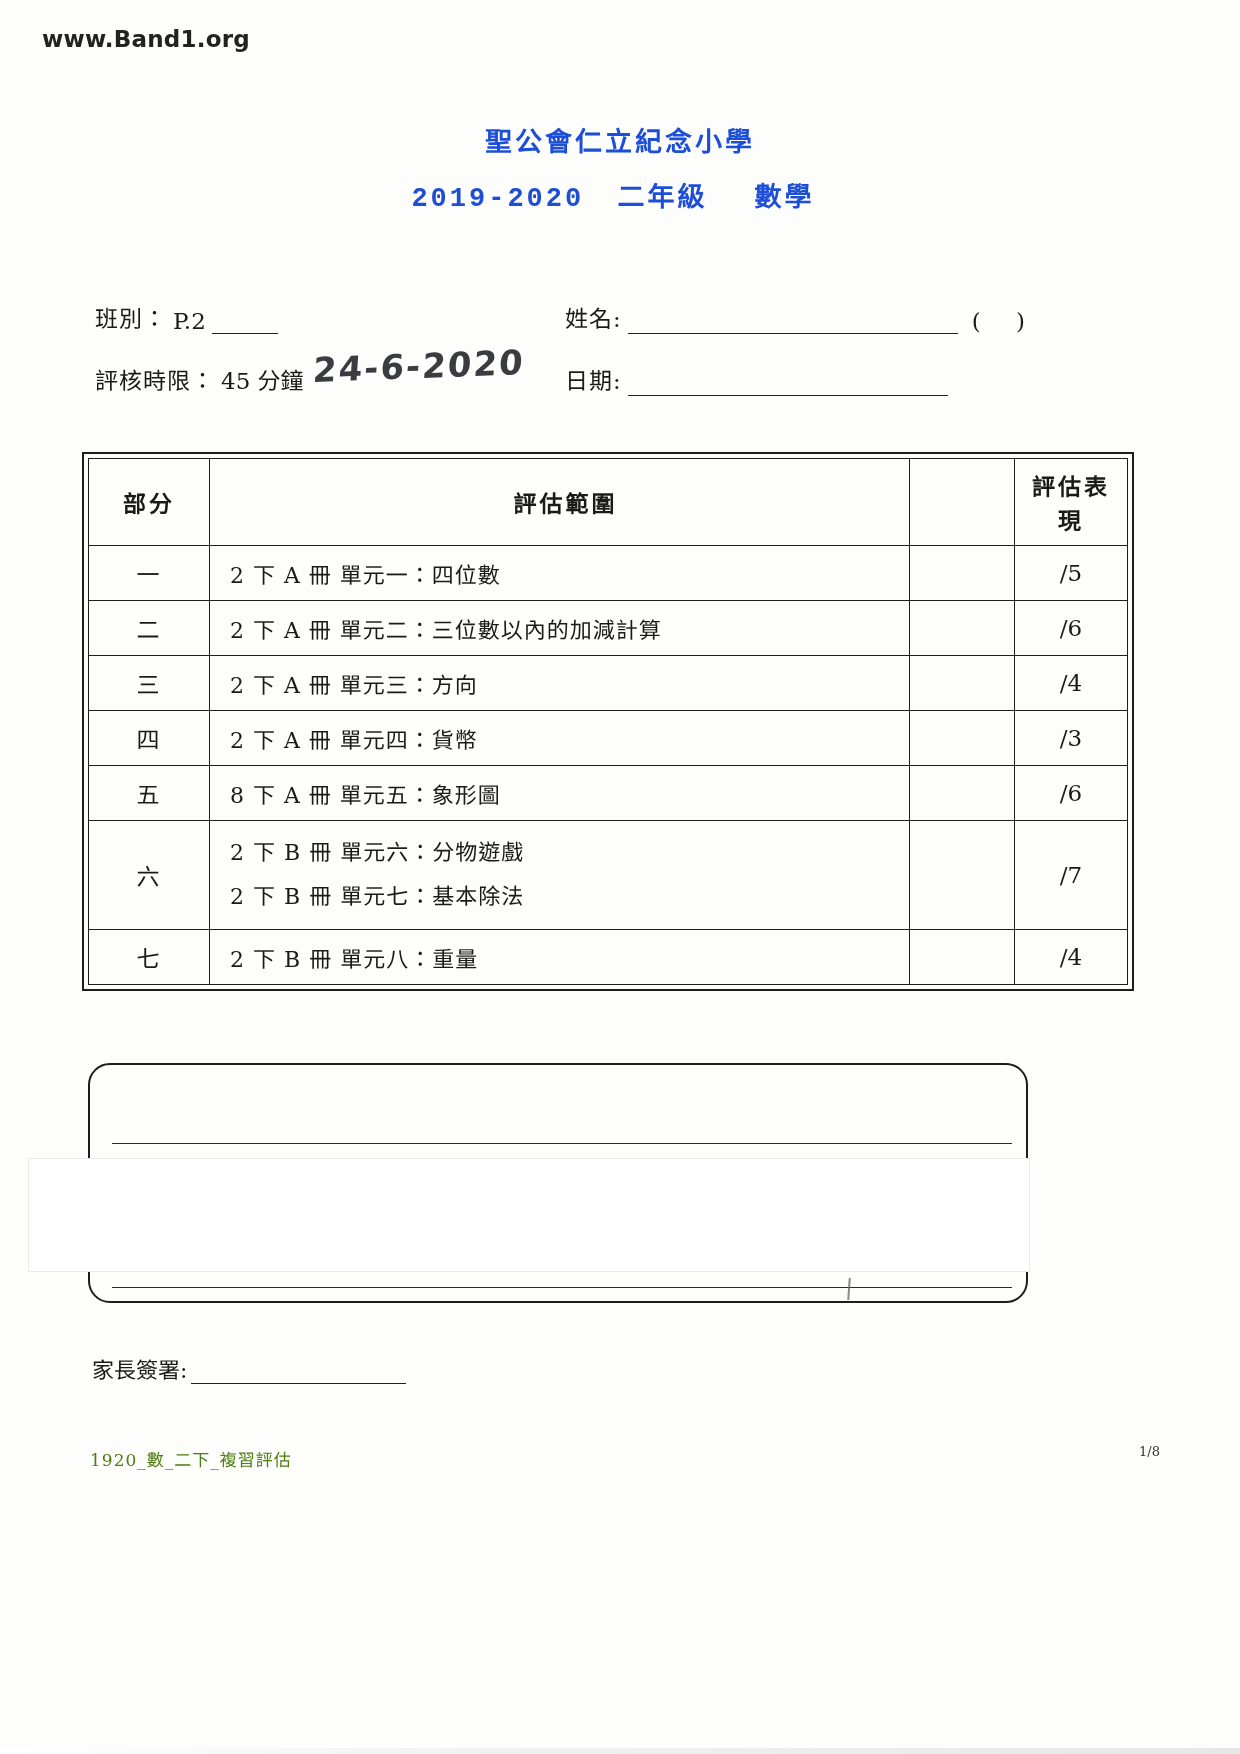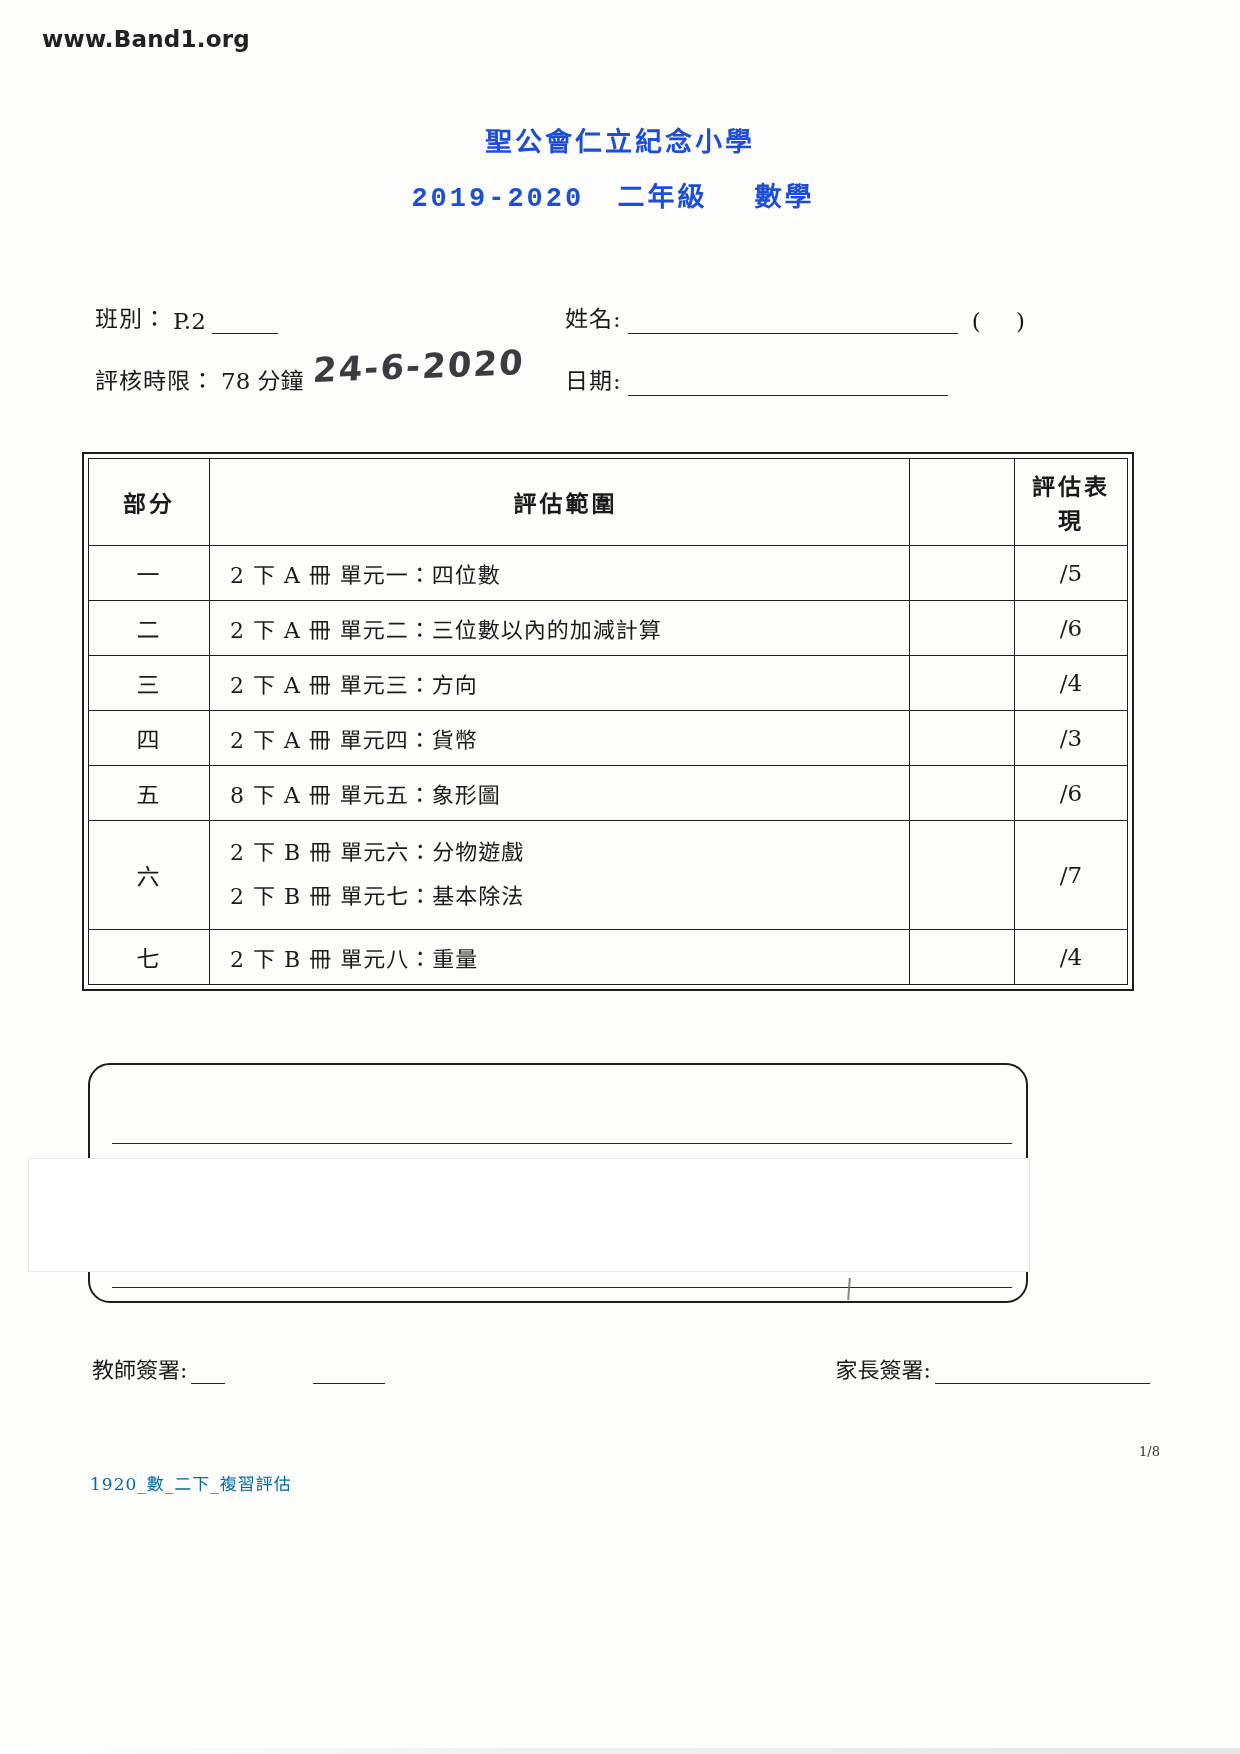--- a/index.html
+++ b/index.html
@@ -225,22 +225,21 @@
   .sign-rule.c { width: 215px; }
 
   
   .footer-code {
     position: absolute;
     left: 90px;
     top: 1446px;
     font-family: "DejaVu Serif", serif;
     font-size: 17px;
     letter-spacing: 1px;
-    color: #0369a1;
-    margin-top: 24px;
+    color: #4d7c0f;
   }
   .footer-page {
     position: absolute;
     right: 80px;
     top: 1444px;
     font-family: "DejaVu Serif", serif;
     font-size: 13px;
     color: #333;
   }
 
@@ -308,21 +307,21 @@
         <span class="lbl">姓名:</span>
         <span class="rule name">
           <span class="hand-name"></span>
         </span>
         <span class="paren">(    )</span>
       </div>
     </div>
     <div class="meta-row">
       <div class="meta-left">
         <span class="lbl">評核時限：</span>
-        <span class="val">78 分鐘</span>
+        <span class="val">45 分鐘</span>
       </div>
       <div class="meta-right">
         <span class="lbl">日期:</span>
         <span class="rule date"></span>
         <span class="hand-date">24-6-2020</span>
       </div>
     </div>
   </div>
 
   <div class="table-wrap">
@@ -388,25 +387,20 @@
   <div class="comment-box">
     <div class="comment-line l1"></div>
     <div class="comment-line l2"></div>
     <div class="comment-line l3"></div>
   </div>
   <div class="white-patch"></div>
   <div class="stray-mark"></div>
 
   <div class="signs">
     <div class="sign-block">
-      <span>教師簽署:</span>
-      <span class="sign-rule a"></span>
-      <span class="sign-rule b"></span>
-    </div>
-    <div class="sign-block">
       <span>家長簽署:</span>
       <span class="sign-rule c"></span>
     </div>
   </div>
 
   <div class="footer-code">1920_數_二下_複習評估</div>
   <div class="footer-page">1/8</div>
 
 
   <div class="bottom-edge"></div>

